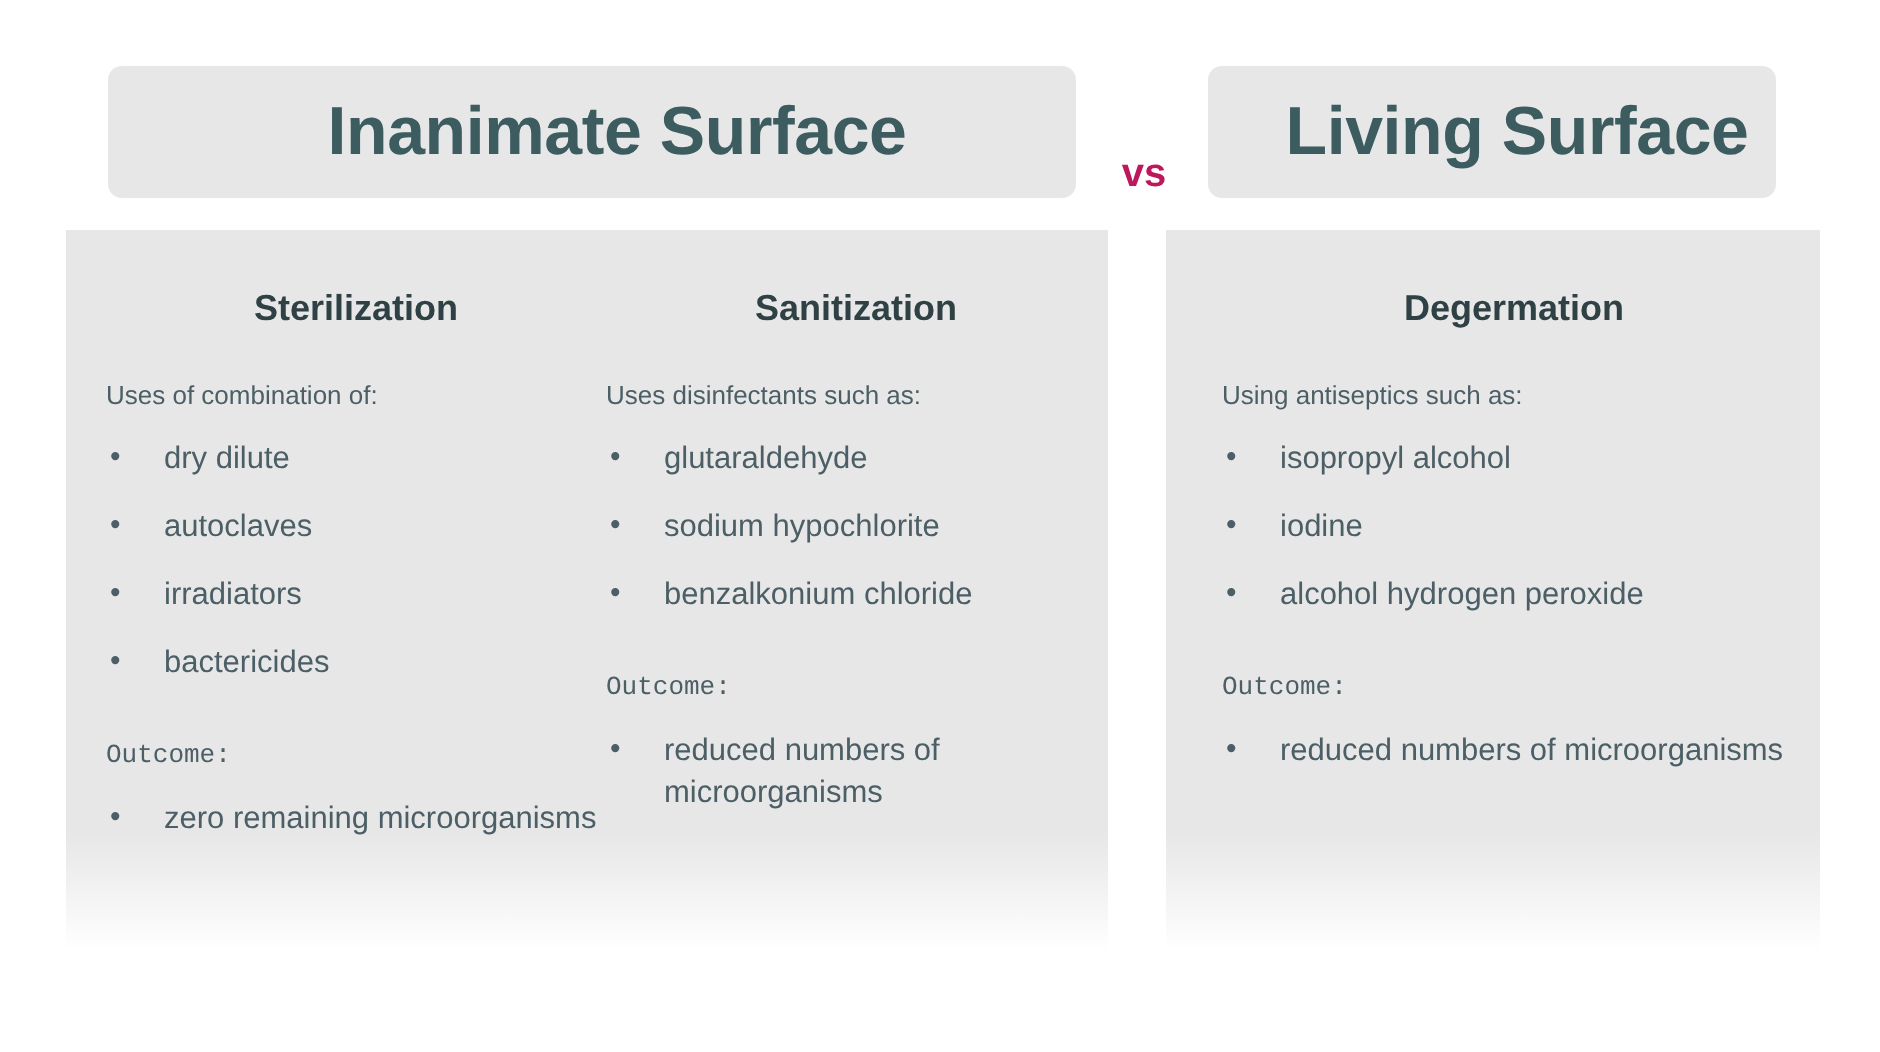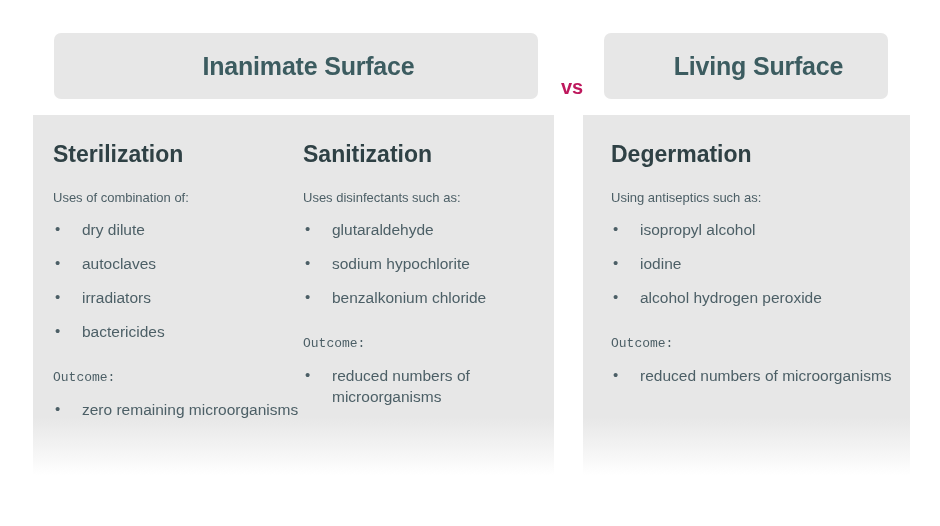--- a/index.html
+++ b/index.html
@@ -18,21 +18,21 @@
   }
   .pill{
     position:absolute;top:0;height:66px;
     background:#e7e7e7;
     border-radius:7px;
     display:flex;align-items:center;justify-content:center;
   }
   .pill-left{left:54px;width:484px;}
   .pill-right{left:604px;width:284px;}
   .pill-title{
-    font-size:25px;font-weight:bold;
+    font-size:34px;font-weight:bold;
     color:#3c5c60;
     letter-spacing:-0.2px;
     white-space:nowrap;
     margin-left:25px;
   }
   .vs{
     position:absolute;left:556px;top:0;width:32px;height:66px;
     display:flex;align-items:flex-end;justify-content:center;
     font-size:20px;font-weight:bold;color:#be185d;
   }
@@ -47,23 +47,23 @@
 
   .cols{position:absolute;left:0;top:0;width:100%;height:100%;}
 
   .col{position:absolute;top:0;}
   .col-sterilization{left:20px;width:250px;}
   .col-sanitization{left:270px;width:250px;}
   .col-degermation{left:28px;width:292px;}
 
   .col-head{
     margin:0;padding:0;
-    font-size:23px;font-weight:bold;
+    font-size:18px;font-weight:bold;
     color:#2f4145;
-    text-align:left;
+    text-align:center;
     height:28px;line-height:28px;
     margin-top:25px;
   }
 
   .block{margin-top:19px;}
   .lead{
     font-size:13px;color:#4c5f66;line-height:21px;
     margin:0 0 4px 0;
   }
   ul.items{list-style:none;margin:0;padding:0;}

